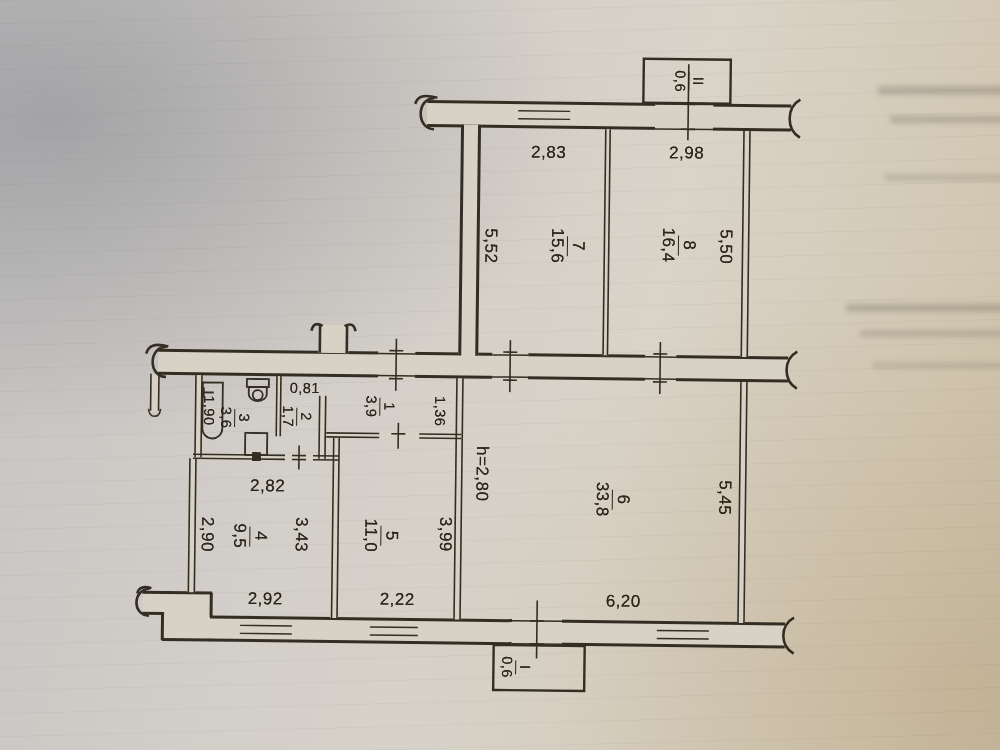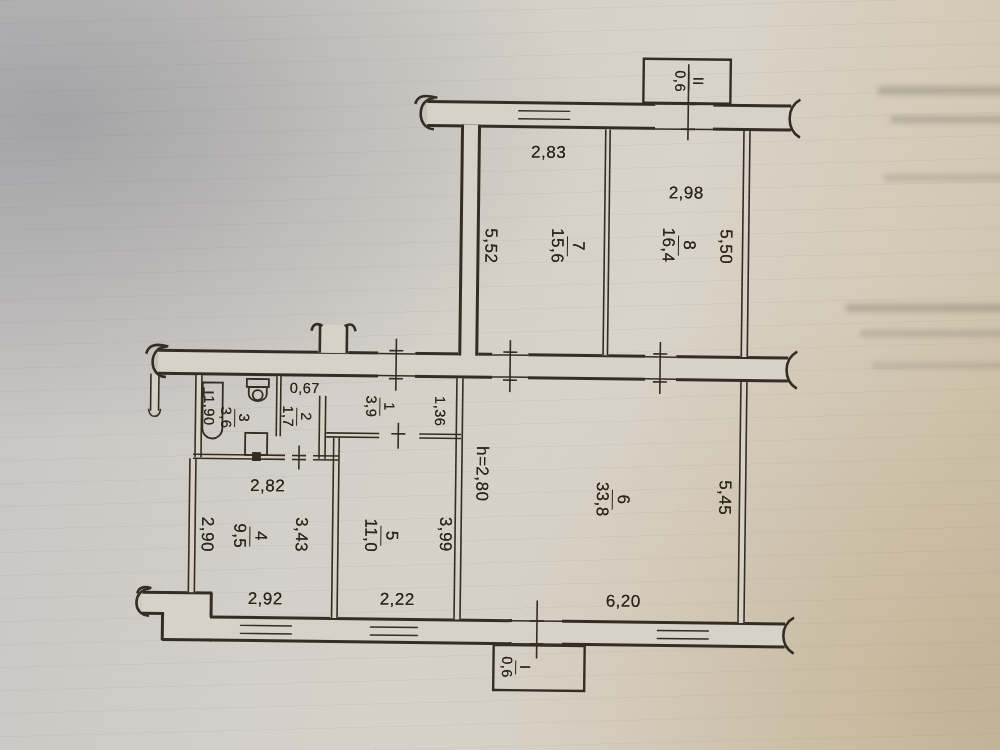--- a/index.html
+++ b/index.html
@@ -210,22 +210,22 @@
         <path d="M434,98.5 C420,95 414,97 412,105"></path>
         <path d="M797,96  C783,104 783,126 797,134"></path>
         <path d="M797,348 C783,356 783,377 797,385"></path>
         <path d="M797,614 C783,622 783,642 797,650"></path>
         <path d="M152,593 C135,594 135,620 152,620"></path>
         <path d="M154,592.5 C146,590 141,592 140,598"></path>
       </g>
     </svg>
 
     <div class="lbl" style="left:546px;top:152px;">2,83</div>
-    <div class="lbl" style="left:684px;top:151px;margin-top:40px;">2,98</div>
-    <div class="lbl sm" style="left:305px;top:391px;">0,67</div>
+    <div class="lbl" style="left:684px;top:151px;">2,98</div>
+    <div class="lbl sm" style="left:305px;top:391px;">0,81</div>
     <div class="lbl" style="left:269px;top:489px;">2,82</div>
     <div class="lbl" style="left:268px;top:602px;">2,92</div>
     <div class="lbl" style="left:400px;top:601px;">2,22</div>
     <div class="lbl" style="left:618px;top:600px;margin-left:8px;">6,20</div>
 
     <div class="lbl rot" style="left:489px;top:246px;">5,52</div>
     <div class="lbl rot" style="left:724px;top:244px;">5,50</div>
     <div class="lbl rot sm" style="left:209px;top:414px;">1,90</div>
     <div class="lbl rot sm" style="left:440px;top:412px;">1,36</div>
     <div class="lbl rot" style="left:483px;top:474px;">h=2,80</div>

